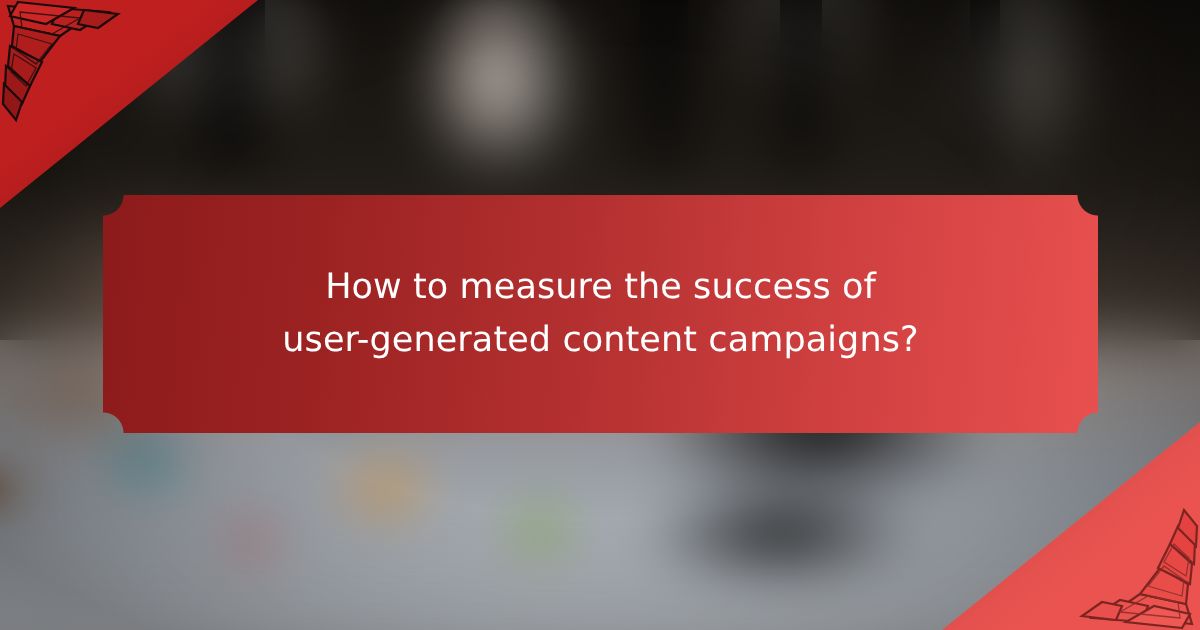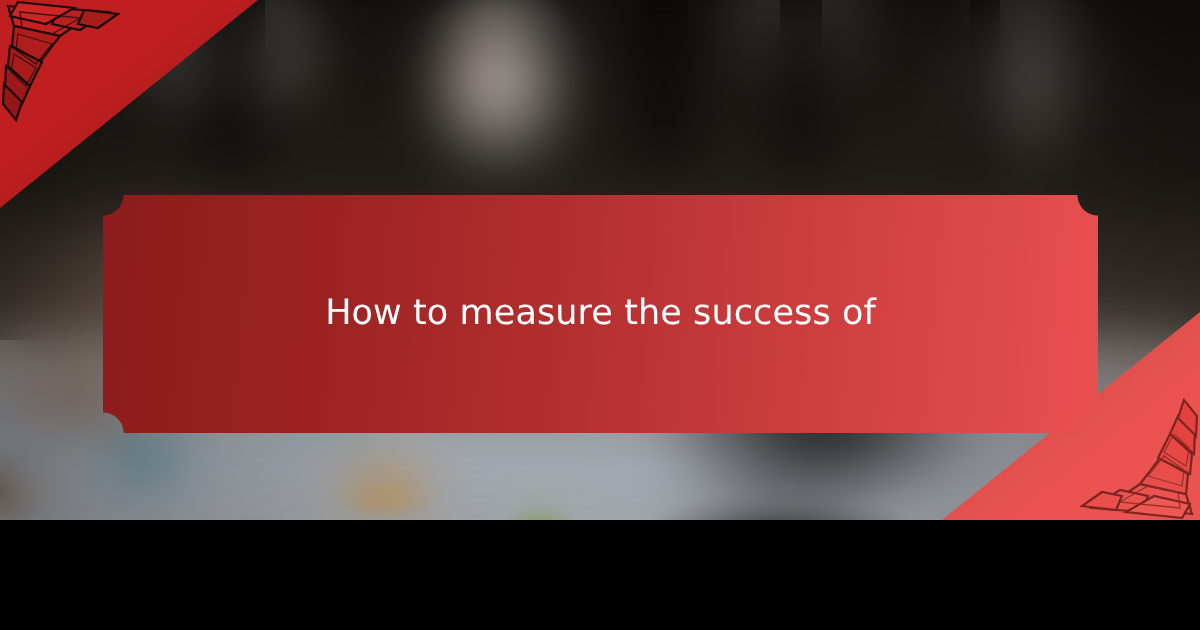--- a/index.html
+++ b/index.html
@@ -10,21 +10,21 @@
   body {
     width: 1200px;
     height: 630px;
     overflow: hidden;
     font-family: "DejaVu Sans", sans-serif;
   }
 
   #stage {
     position: relative;
     width: 1200px;
-    height: 520px;
+    height: 630px;
     overflow: hidden;
   }
 
   
   .bg-root {
     position: absolute;
     inset: 0;
     overflow: hidden;
     background: #2a2622;
   }
@@ -242,17 +242,18 @@
       <path d="M132,116 L98,106 L114,86 L134,100 Z"></path>
       <path d="M136,96 L114,82 L124,64 L139,78 Z"></path>
     </g>
   </svg>
 
   <div class="banner-wrap">
     <div class="banner"></div>
     <div class="banner-inner">
       <h1 class="headline">
         <span class="hl-line">How to measure the success of</span>
+        <span class="hl-line">user-generated content campaigns?</span>
       </h1>
     </div>
   </div>
 
 </div>
 
 </body></html>

